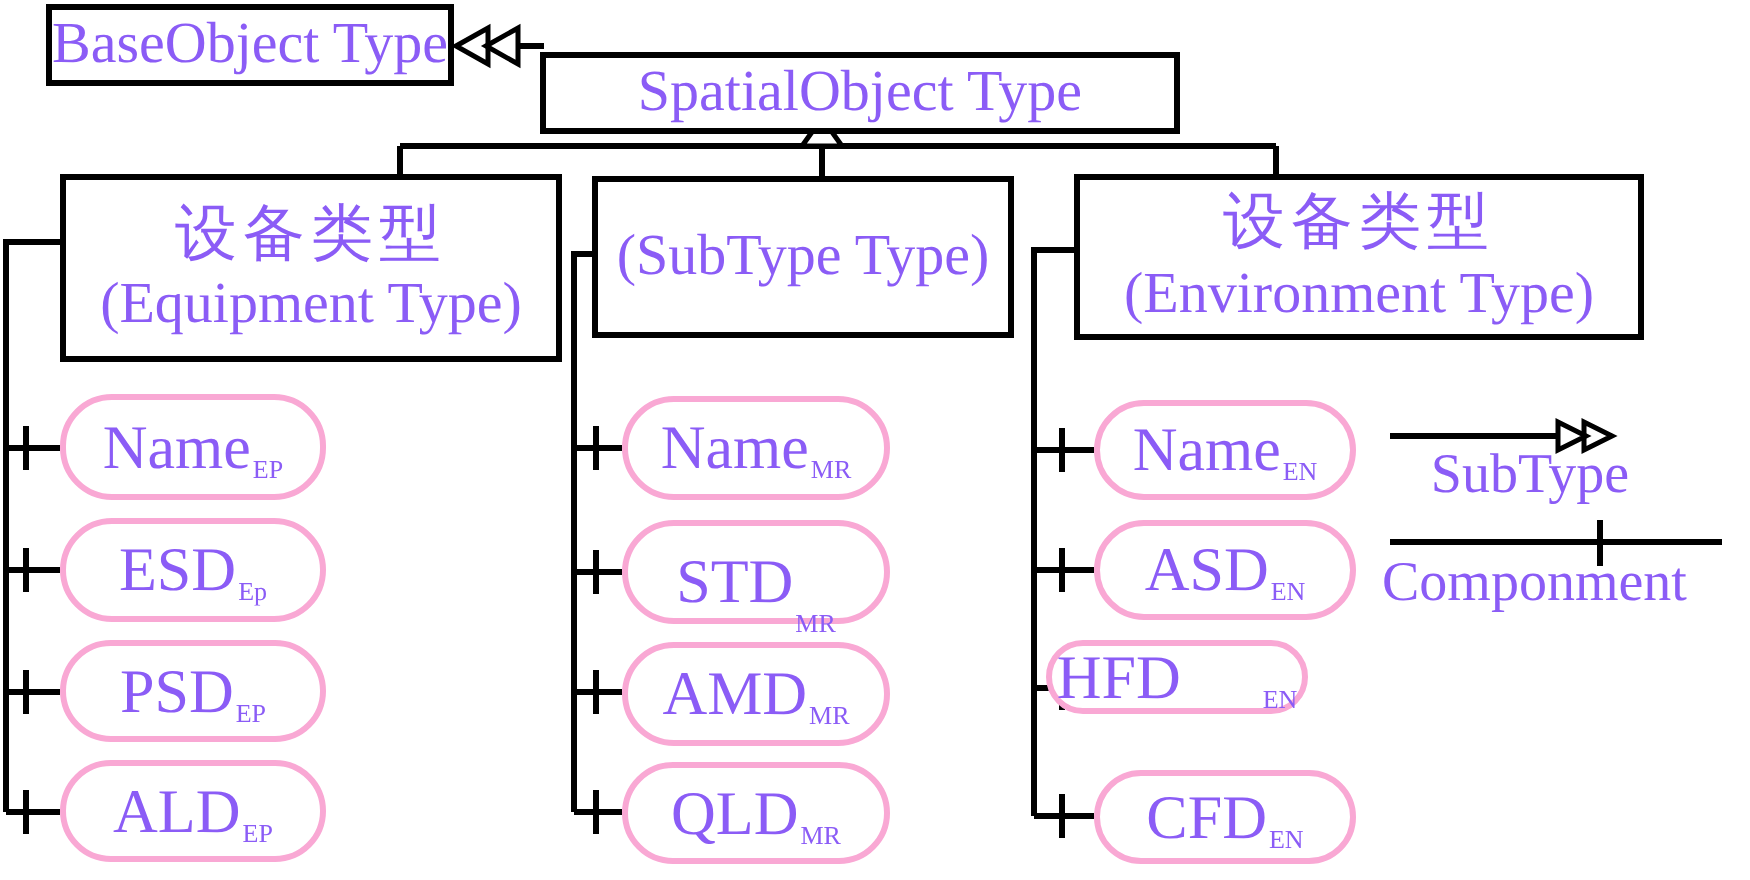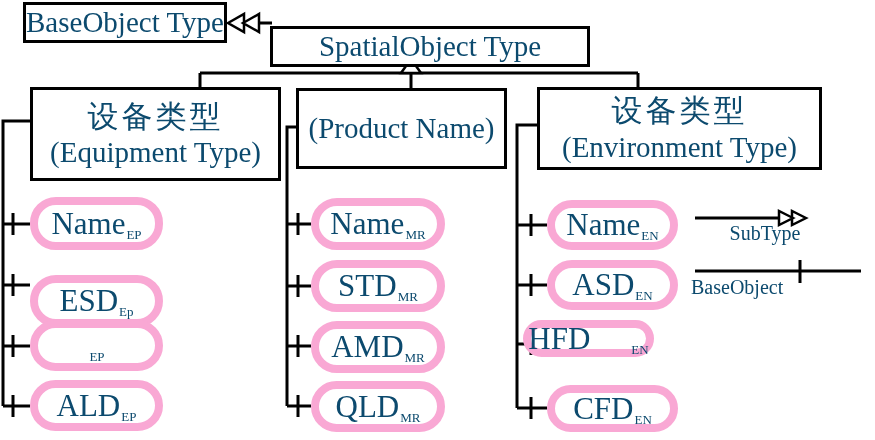--- a/index.html
+++ b/index.html
@@ -1,38 +1,38 @@
 <!DOCTYPE html>
 <html><head>
 <meta charset="utf-8">
 <style>
   html,body { margin:0; padding:0; background:#ffffff; }
   #canvas {
     position:relative; width:875px; height:440px; background:#ffffff;
-    font-family:"Liberation Serif","DejaVu Serif",serif; color:#0c4a6e;
+    font-family:"Liberation Serif","DejaVu Serif",serif; color:#8b5cf6;
     overflow:hidden;
   }
   #wires { position:absolute; left:0; top:0; width:875px; height:440px; }
   .box {
     position:absolute; box-sizing:border-box; border:3px solid #000;
     background:#fff; display:flex; align-items:center; justify-content:center;
     text-align:center;
   }
   .top-box { font-size:29px; white-space:nowrap; }
   .group-box { flex-direction:column; line-height:1.18; }
   .group-zh { font-size:31px; letter-spacing:3px; white-space:nowrap; }
   .group-en { font-size:29px; letter-spacing:0; white-space:nowrap; }
   .oval {
-    position:absolute; box-sizing:border-box; border:8px solid #f9a8d4;
+    position:absolute; box-sizing:border-box; border:3px solid #f9a8d4;
     border-radius:26px; background:#fff;
     display:flex; align-items:center; justify-content:center; white-space:nowrap;
   }
   .oval .main { font-size:31px; }
   .oval .sub  { font-size:13px; transform:translateY(11px); margin-left:1px; }
-  .legend-label { position:absolute; font-size:20px; white-space:nowrap; }
+  .legend-label { position:absolute; font-size:28px; white-space:nowrap; }
   #subtype-label { text-align:center; }
 </style>
 </head>
 <body>
 
 <div id="canvas">
 
   <svg id="wires" viewBox="0 0 875 440" xmlns="http://www.w3.org/2000/svg">
     <g stroke="#000" stroke-width="3" fill="none">
 
@@ -66,48 +66,49 @@
   </svg>
 
   <div class="box top-box" style="left:23px; top:2px; width:204px; height:41px;">BaseObject Type</div>
   <div class="box top-box" style="left:270px; top:2px; width:320px; height:41px;margin-top:24px;">SpatialObject Type</div>
 
   <div class="box group-box" style="left:30px; top:87px; width:251px; height:94px;">
     <div class="group-zh">设备类型</div>
     <div class="group-en">(Equipment Type)</div>
   </div>
   <div class="box group-box" style="left:296px; top:88px; width:211px; height:81px;">
-    <div class="group-en">(Product Name)</div>
+    <div class="group-en">(SubType Type)</div>
   </div>
   <div class="box group-box" style="left:537px; top:87px; width:285px; height:83px;">
     <div class="group-zh">设备类型</div>
     <div class="group-en">(Environment Type)</div>
   </div>
 
   <div class="oval" style="left:30px; top:197px; width:133px; height:53px;">
     <span class="main">Name</span>
       <span class="sub">EP</span>
   </div>
-  <div class="oval" style="left:30px; top:259px; width:133px; height:52px;margin-top:16px;">
+  <div class="oval" style="left:30px; top:259px; width:133px; height:52px;">
     <span class="main">ESD</span>
       <span class="sub">Ep</span>
   </div>
   <div class="oval" style="left:30px; top:320px; width:133px; height:51px;">
+    <span class="main">PSD</span>
       <span class="sub">EP</span>
   </div>
   <div class="oval" style="left:30px; top:380px; width:133px; height:51px;text-align:center;">
     <span class="main">ALD</span>
       <span class="sub">EP</span>
   </div>
 
   <div class="oval" style="left:311px; top:198px; width:134px; height:52px;">
     <span class="main">Name</span>
       <span class="sub">MR</span>
   </div>
-  <div class="oval" style="left:311px; top:260px; width:134px; height:52px;">
+  <div class="oval" style="left:311px; top:260px; width:134px; height:52px;align-items:flex-end;">
     <span class="main">STD</span>
       <span class="sub">MR</span>
   </div>
   <div class="oval" style="left:311px; top:321px; width:134px; height:52px;">
     <span class="main">AMD</span>
       <span class="sub">MR</span>
   </div>
   <div class="oval" style="left:311px; top:381px; width:134px; height:51px;">
     <span class="main">QLD</span>
       <span class="sub">MR</span>
@@ -124,15 +125,15 @@
   <div class="oval" style="left:523px; top:320px; width:131px; height:37px;gap:40px;">
     <span class="main">HFD</span>
       <span class="sub">EN</span>
   </div>
   <div class="oval" style="left:547px; top:385px; width:131px; height:47px;">
     <span class="main">CFD</span>
       <span class="sub">EN</span>
   </div>
 
   <div id="subtype-label" class="legend-label" style="left:700px; top:222px; width:130px;">SubType</div>
-  <div class="legend-label" style="left:691px; top:276px;">BaseObject</div>
+  <div class="legend-label" style="left:691px; top:276px;">Componment</div>
 
 </div>
 
 </body></html>

